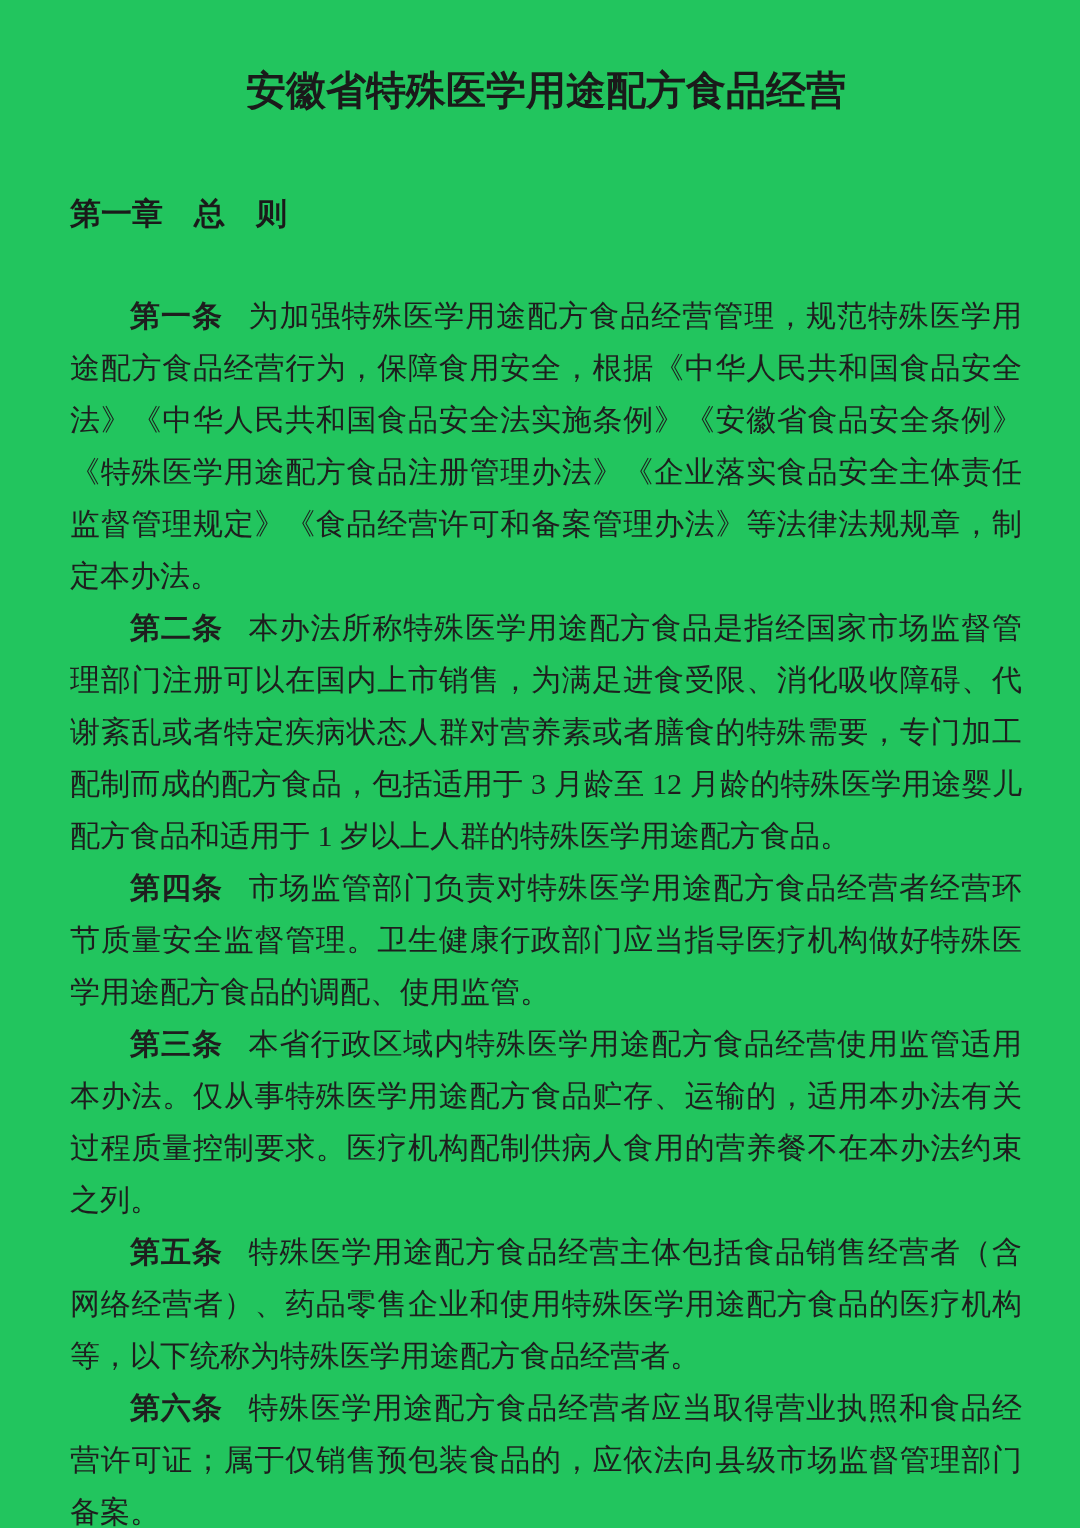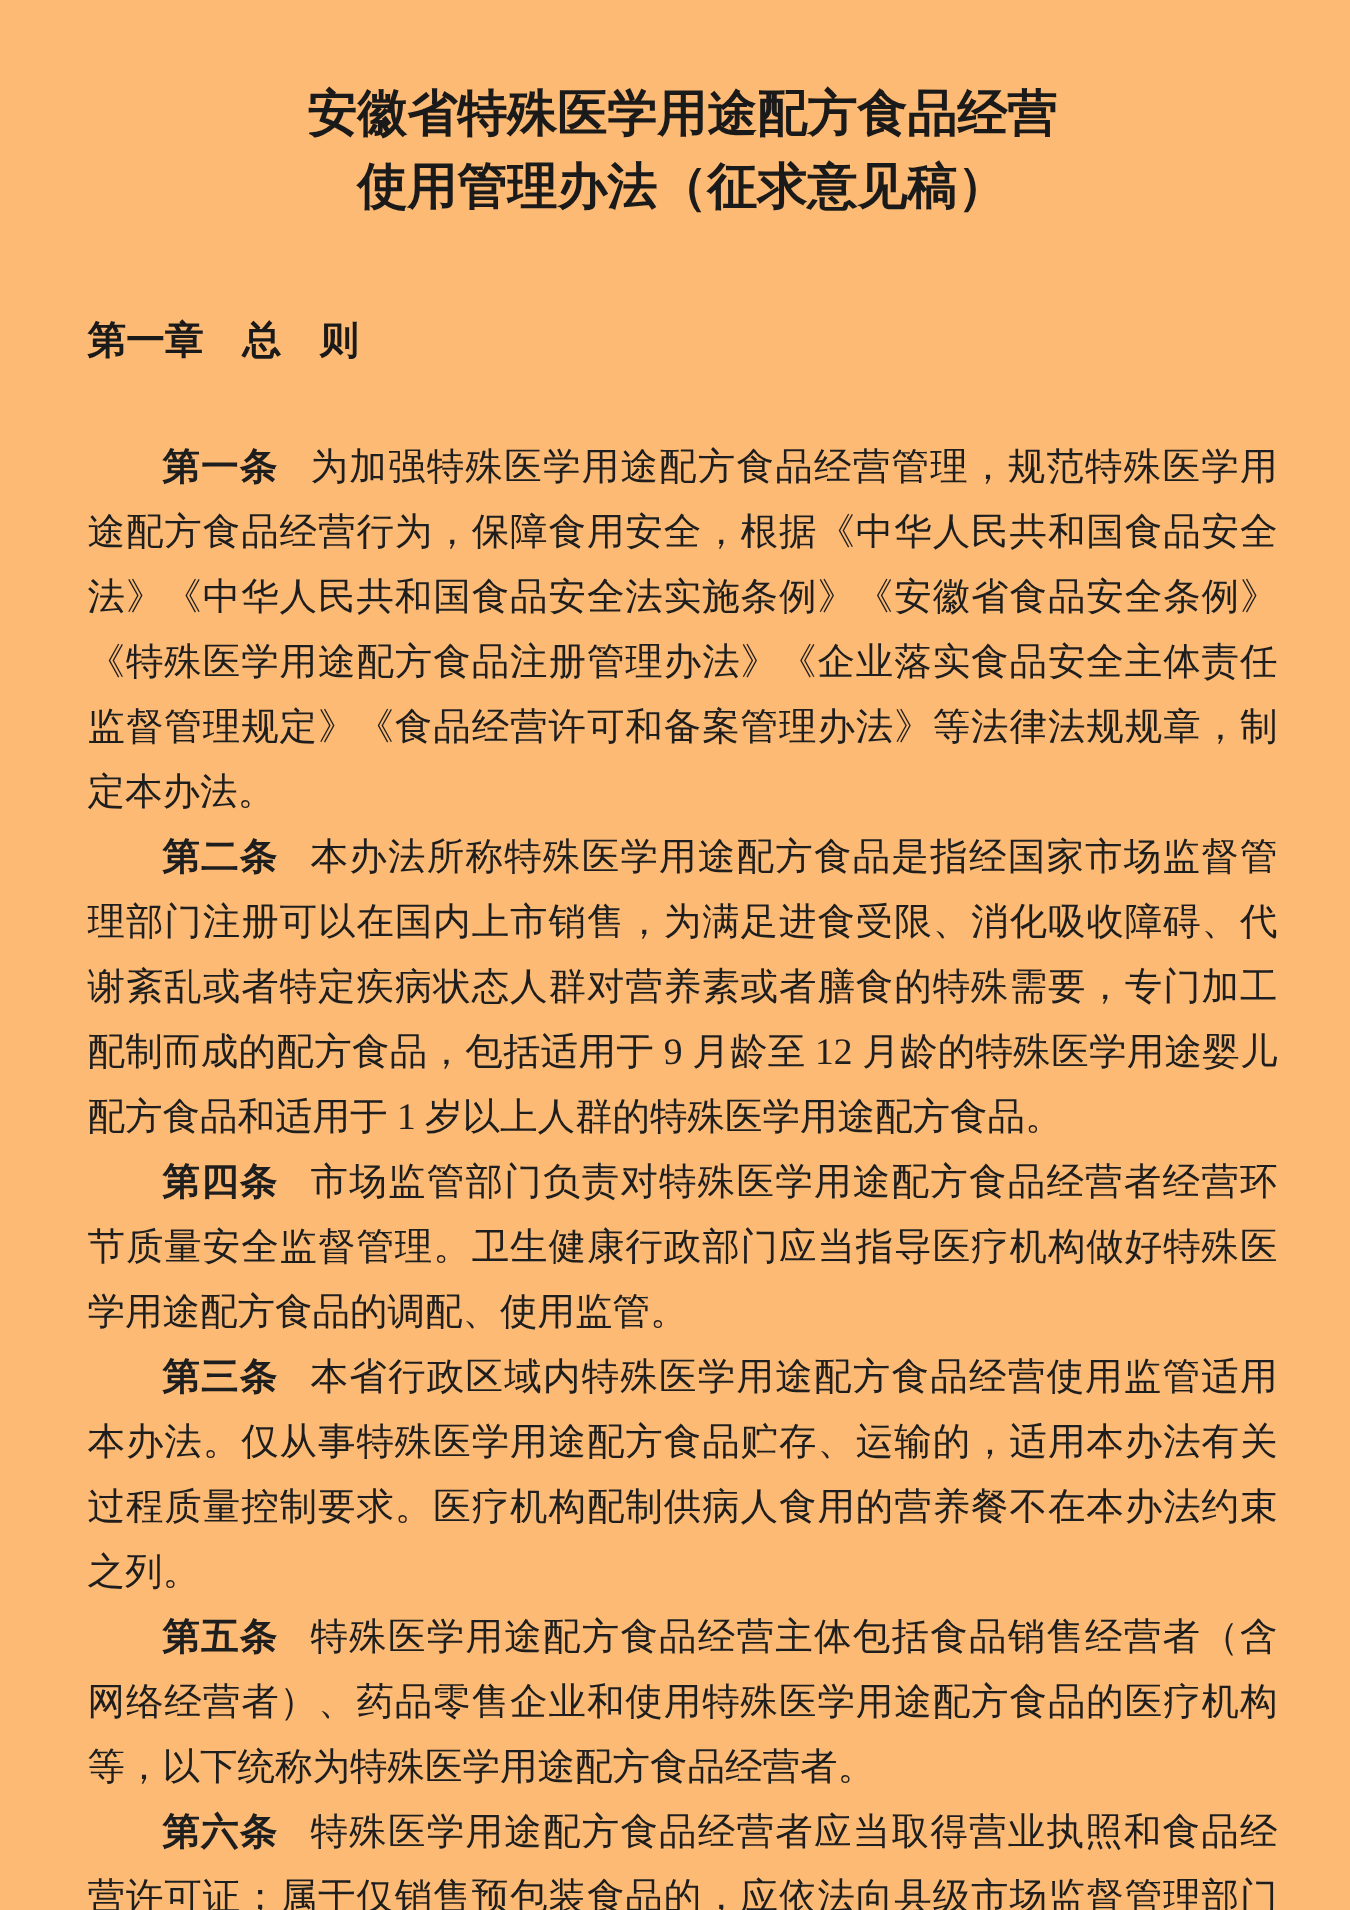--- a/index.html
+++ b/index.html
@@ -4,21 +4,21 @@
 <style>
   html, body {
     margin: 0;
     padding: 0;
     background: #ffffff;
   }
   .page {
     position: relative;
     width: 1080px;
     height: 1528px;
-    background: #fdba74;
+    background: #22c55e;
     box-sizing: border-box;
     padding: 48px 58px 0 70px;
     overflow: hidden;
     color: #1c1c1c;
   }
   .doc-title {
     margin: 14px 0 0 0;
     text-align: center;
     font-family: "Liberation Serif", "DejaVu Serif", serif;
     font-weight: bold;
@@ -56,30 +56,29 @@
     display: none;
   }
 </style>
 </head>
 <body>
 
 <div class="page">
 
   <h1 class="doc-title">
     <div>安徽省特殊医学用途配方食品经营</div>
-    <div>使用管理办法（征求意见稿）</div>
   </h1>
 
   <div class="chapter-heading">第一章　总　则</div>
 
   <div class="content">
 
     <p class="para"><span class="article-label">第一条</span><span>为加强特殊医学用途配方食品经营管理，规范特殊医学用途配方食品经营行为，保障食用安全，根据《中华人民共和国食品安全法》《中华人民共和国食品安全法实施条例》《安徽省食品安全条例》《特殊医学用途配方食品注册管理办法》《企业落实食品安全主体责任监督管理规定》《食品经营许可和备案管理办法》等法律法规规章，制定本办法。</span></p>
 
-    <p class="para"><span class="article-label">第二条</span><span>本办法所称特殊医学用途配方食品是指经国家市场监督管理部门注册可以在国内上市销售，为满足进食受限、消化吸收障碍、代谢紊乱或者特定疾病状态人群对营养素或者膳食的特殊需要，专门加工配制而成的配方食品，包括适用于 9 月龄至 12 月龄的特殊医学用途婴儿配方食品和适用于 1 岁以上人群的特殊医学用途配方食品。</span></p>
+    <p class="para"><span class="article-label">第二条</span><span>本办法所称特殊医学用途配方食品是指经国家市场监督管理部门注册可以在国内上市销售，为满足进食受限、消化吸收障碍、代谢紊乱或者特定疾病状态人群对营养素或者膳食的特殊需要，专门加工配制而成的配方食品，包括适用于 3 月龄至 12 月龄的特殊医学用途婴儿配方食品和适用于 1 岁以上人群的特殊医学用途配方食品。</span></p>
 
     <p class="para"><span class="article-label">第四条</span><span>市场监管部门负责对特殊医学用途配方食品经营者经营环节质量安全监督管理。卫生健康行政部门应当指导医疗机构做好特殊医学用途配方食品的调配、使用监管。</span></p>
 
     <p class="para"><span class="article-label">第三条</span><span>本省行政区域内特殊医学用途配方食品经营使用监管适用本办法。仅从事特殊医学用途配方食品贮存、运输的，适用本办法有关过程质量控制要求。医疗机构配制供病人食用的营养餐不在本办法约束之列。</span></p>
 
     <p class="para"><span class="article-label">第五条</span><span>特殊医学用途配方食品经营主体包括食品销售经营者（含网络经营者）、药品零售企业和使用特殊医学用途配方食品的医疗机构等，以下统称为特殊医学用途配方食品经营者。</span></p>
 
     <p class="para"><span class="article-label">第六条</span><span>特殊医学用途配方食品经营者应当取得营业执照和食品经营许可证；属于仅销售预包装食品的，应依法向县级市场监督管理部门备案。</span></p>
 
   </div>

